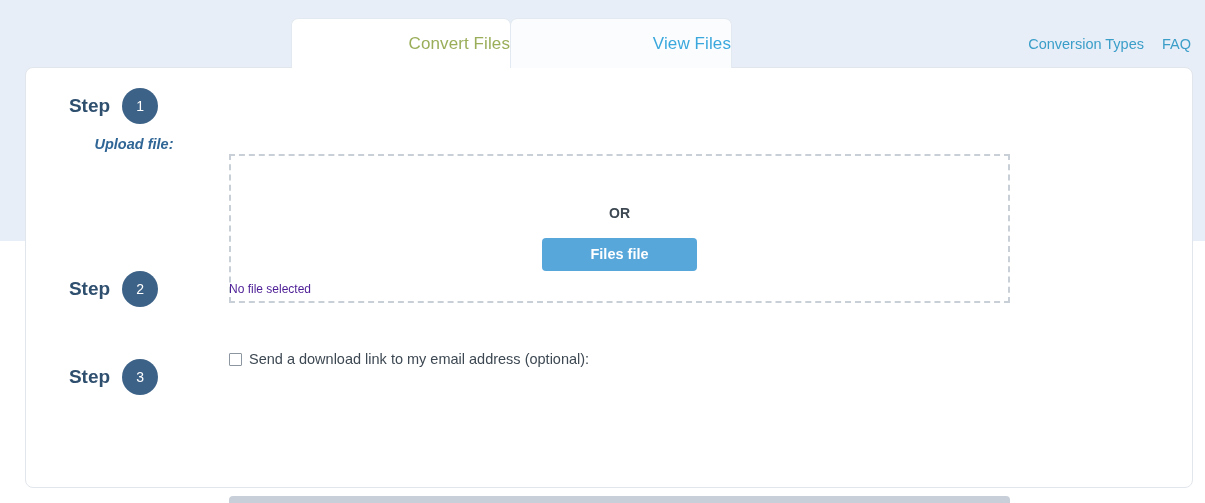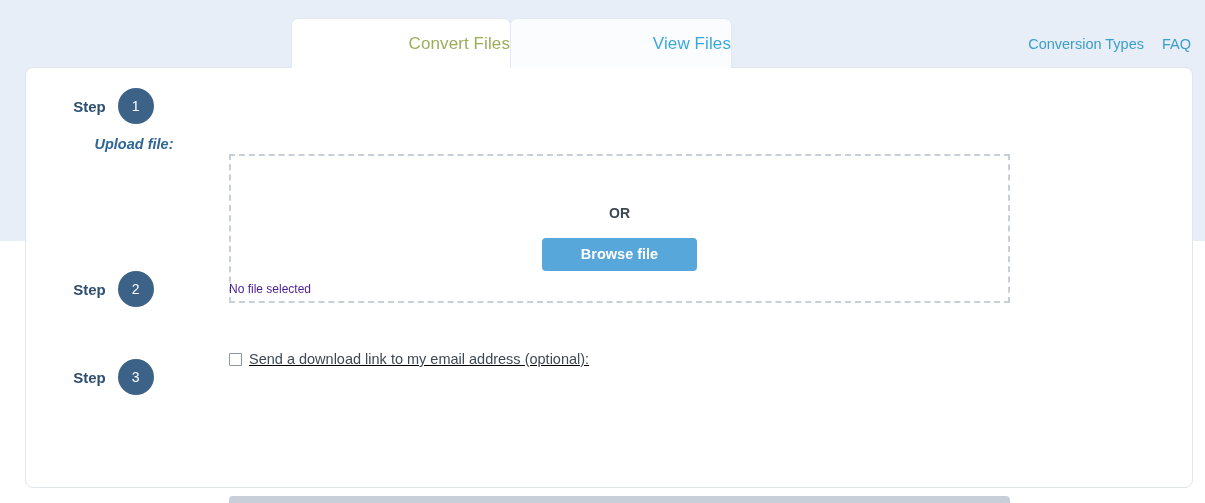--- a/index.html
+++ b/index.html
@@ -113,21 +113,21 @@
     text-align: center;
     position: relative;
   }
   .step-head {
     display: flex;
     align-items: center;
     justify-content: center;
     gap: 12px;
   }
   .step-word {
-    font-size: 15px;
+    font-size: 19px;
     color: #2f4f6f;
     font-weight: bold;
   }
   .step-circle {
     width: 36px;
     height: 36px;
     border-radius: 50%;
     background: #3d6287;
     color: #ffffff;
     font-size: 14px;
@@ -271,21 +271,21 @@
         <span class="step-circle">1</span>
       </div>
       <div class="step-sub">
         <div class="sub-title">Upload file:</div>
       </div>
     </div>
   </div>
 
   <div id="dropzone">
     <div id="drop-or">OR</div>
-    <button id="browse-btn">Browse file</button>
+    <button id="browse-btn">Files file</button>
   </div>
 
   <div class="step-row" style="left:0px; top:203px; width:1000px; align-items:center;">
     <div class="step-label-col">
       <div class="step-head">
         <span class="step-word">Step</span>
         <span class="step-circle">2</span>
       </div>
     </div>
     <div style="margin-left:28px;">
@@ -293,21 +293,21 @@
     </div>
   </div>
 
   <div class="step-row" style="left:0px; top:283px; width:1000px;">
     <div class="step-label-col" style="padding-top:8px;">
       <div class="step-head">
         <span class="step-word">Step</span>
         <span class="step-circle">3</span>
       </div>
     </div>
-    <div style="margin-left:28px;text-decoration:underline;">
+    <div style="margin-left:28px;">
       <div id="email-opt-row">
         <span id="email-checkbox"></span>
         <span id="email-opt-label">Send a download link to my email address (optional):</span>
       </div>
     </div>
   </div>
 
   <button id="convert-btn">CONVERT FILES</button>
 </div>
 

